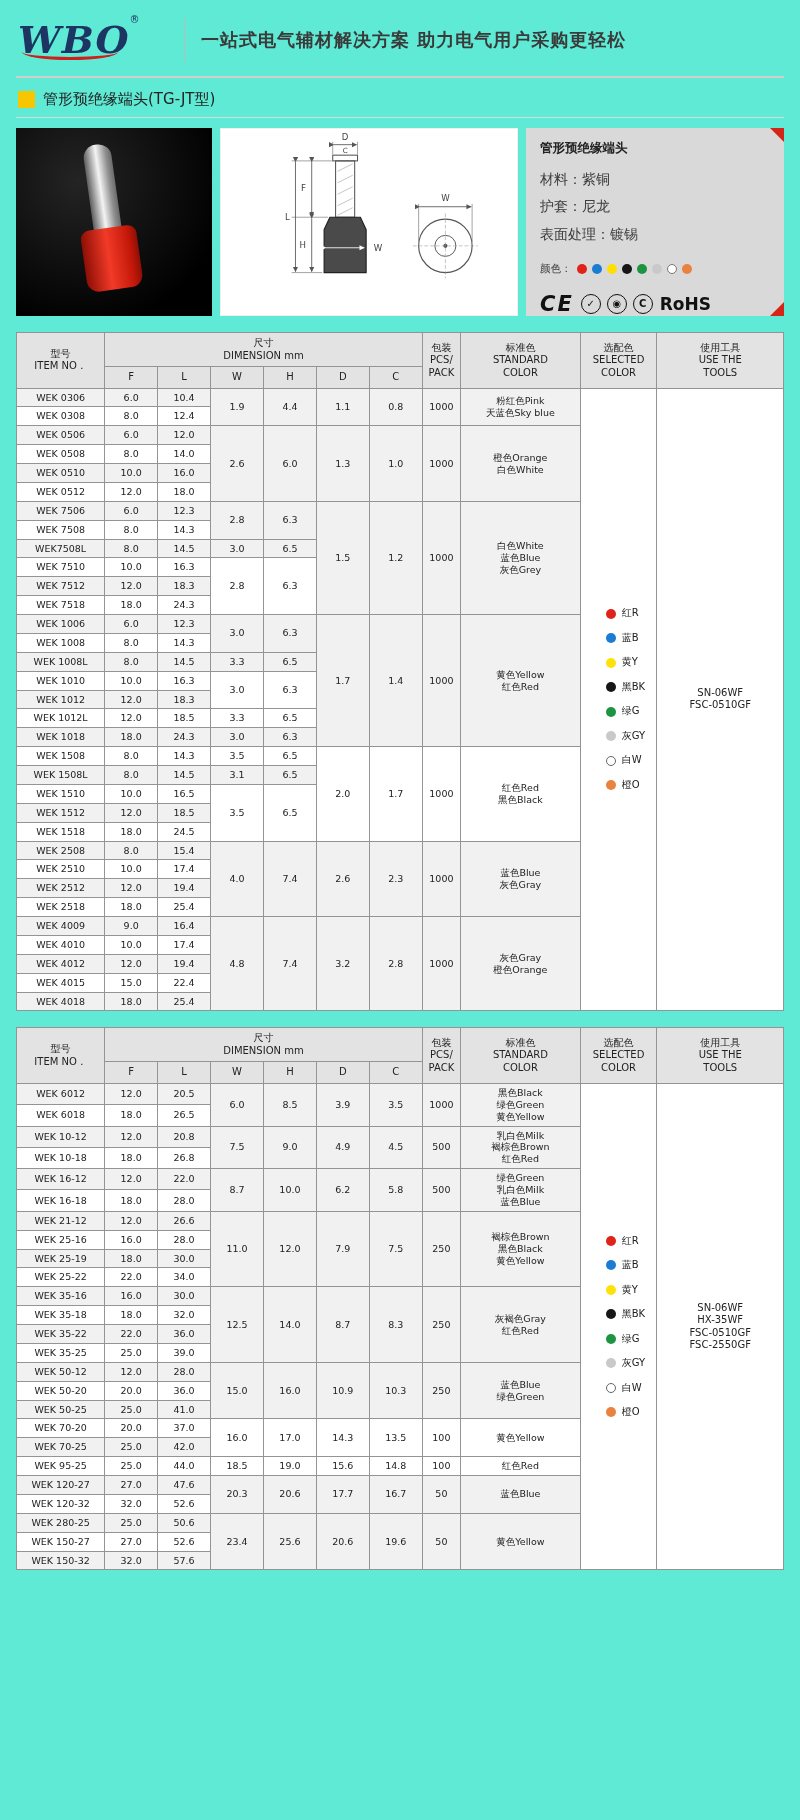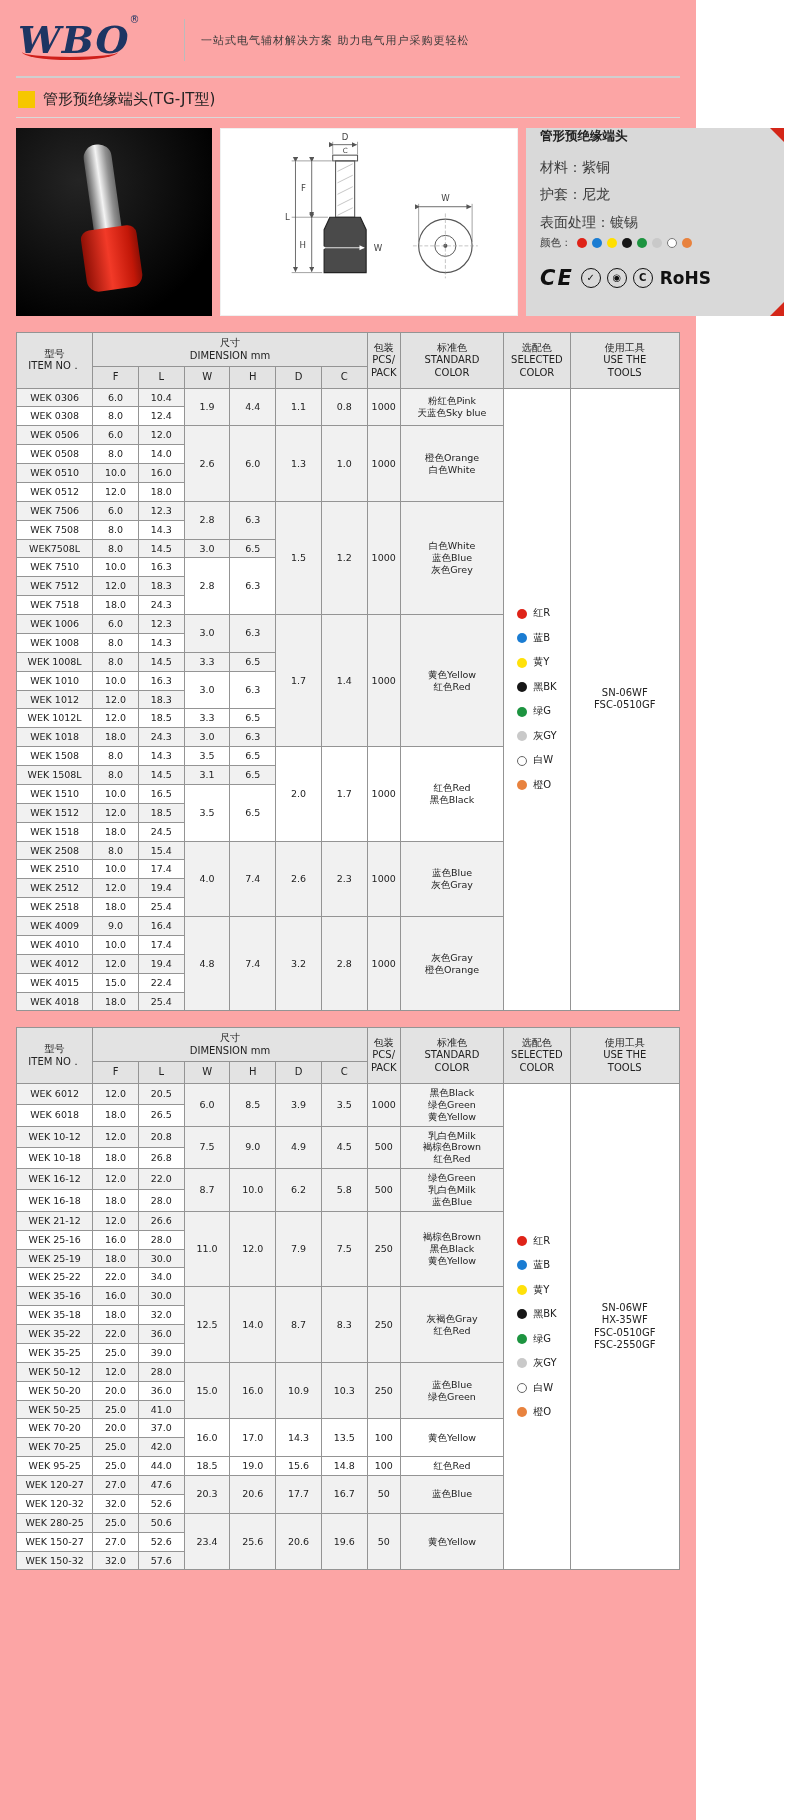--- a/index.html
+++ b/index.html
@@ -1,70 +1,70 @@
 <!DOCTYPE html>
 <html><head>
 <meta charset="utf-8">
 <style>
   *{margin:0;padding:0;box-sizing:border-box}
   html,body{background:#fff}
   body{width:800px;font-family:"DejaVu Sans","Liberation Sans",sans-serif;color:#222}
-  .page{width:696px;min-height:1820px;background:#fca5a5;padding:8px 16px 40px}
+  .page{width:800px;min-height:1820px;background:#5eead4;padding:8px 16px 40px}
 
   
   .hdr{display:flex;align-items:center;gap:16px;padding:6px 2px 10px;border-bottom:2px solid #cfcfcf}
   .logo{position:relative;width:150px;height:52px}
   .logo-text{font-family:"DejaVu Serif","Liberation Serif",serif;font-style:italic;font-weight:bold;
              font-size:38px;color:#1d3563;letter-spacing:1px;line-height:52px}
   .logo-reg{font-size:10px;color:#1d3563;vertical-align:top}
   .logo-swoosh{position:absolute;left:4px;bottom:6px;width:96px;height:16px;
                border-bottom:3px solid #cf1f1a;border-radius:50%}
   .hdr-div{width:1px;height:42px;background:#bbb}
-  .tagline{font-size:11px;font-weight:normal;color:#3a3a3a;letter-spacing:1px}
+  .tagline{font-size:18px;font-weight:bold;color:#3a3a3a;letter-spacing:1px}
 
   
   .title-row{display:flex;align-items:center;gap:8px;padding:12px 2px 8px;border-bottom:1px solid #d9d9d9}
   .title-square{width:17px;height:17px;background:#f6c700;flex:0 0 auto}
   .title-row h1{font-size:15px;font-weight:normal;color:#222}
 
   
   .product{display:flex;gap:8px;margin-top:10px;height:188px}
   .photo{width:196px;height:188px;background:radial-gradient(circle at 32% 28%,#242424,#000 78%);
          position:relative;overflow:hidden;flex:0 0 auto}
   .terminal{position:absolute;left:62px;top:16px;transform:rotate(-8deg)}
   .tube{width:28px;height:88px;margin:0 auto;border-radius:13px 13px 3px 3px;
         background:linear-gradient(90deg,#5d5d5d,#f4f4f4 45%,#8f8f8f 80%,#6a6a6a)}
   .sleeve{width:56px;height:62px;margin:-4px auto 0;border-radius:9px 9px 12px 12px;
           background:linear-gradient(90deg,#8e0f05,#f23a28 45%,#c21708 85%,#8e0f05)}
   .drawing{flex:1;background:#fff;border:1px solid #f0f0f0;display:flex;align-items:center;justify-content:center}
-  .info{width:258px;flex:0 0 auto;background:#d9d9d9;position:relative;padding:0 14px;overflow:hidden}
+  .info{width:258px;flex:0 0 auto;background:#d9d9d9;position:relative;padding:12px 14px;overflow:hidden}
   .info::before{content:"";position:absolute;top:0;right:0;border-top:14px solid #d42618;border-left:14px solid transparent}
   .info::after{content:"";position:absolute;bottom:0;right:0;border-bottom:14px solid #d42618;border-left:14px solid transparent}
   .info h2{font-size:12.5px;font-weight:bold;color:#222;margin-bottom:9px}
   .spec-line{font-size:14px;color:#3c3c3c;line-height:1.95}
-  .dots-row{display:flex;align-items:center;gap:5px;margin-top:0}
+  .dots-row{display:flex;align-items:center;gap:5px;margin-top:14px}
   .dots-row .lab{font-size:10.5px;color:#3c3c3c}
   .info-dot{width:10px;height:10px;border-radius:50%;display:inline-block}
   .info-dot.outline{border:1px solid #777}
   .certs{display:flex;align-items:center;gap:7px;margin-top:16px}
   .ce{font-size:21px;font-weight:bold;font-style:italic;color:#111;letter-spacing:2px}
   .cert-circle{width:20px;height:20px;border:1.6px solid #111;border-radius:50%;display:inline-flex;
                align-items:center;justify-content:center;font-size:10px;font-weight:bold;color:#111}
   .rohs{font-size:17px;font-weight:bold;color:#111}
 
   
   table{width:100%;border-collapse:collapse;table-layout:fixed;margin-top:16px;border:1px solid #555}
   th,td{border:1px solid #949494;text-align:center;vertical-align:middle;white-space:pre-line;
         font-size:9.5px;padding:3px 1px;line-height:1.25;color:#222}
   thead th{background:#e3e3e3;font-weight:normal;font-size:10px;padding:4px 1px}
   tbody tr:nth-child(odd) td{background:#f1f1f1}
   tbody tr:nth-child(even) td{background:#ffffff}
   td.sel-cell,td.tools-cell{background:#ffffff !important;font-size:10px}
   td.item-cell{font-size:9.5px}
-  .legend{display:flex;flex-direction:column;gap:12px;align-items:flex-start;padding-left:12px}
+  .legend{display:flex;flex-direction:column;gap:12px;align-items:flex-start;padding-left:24px}
   .legend-item{display:flex;align-items:center;gap:6px;font-size:10px;color:#222}
   .dot{width:10px;height:10px;border-radius:50%;display:inline-block;flex:0 0 auto}
   .dot.outline{border:1px solid #666}
 
   svg text{font-family:"DejaVu Sans",sans-serif}
 </style>
 </head>
 <body>
 
 <div class="page">

